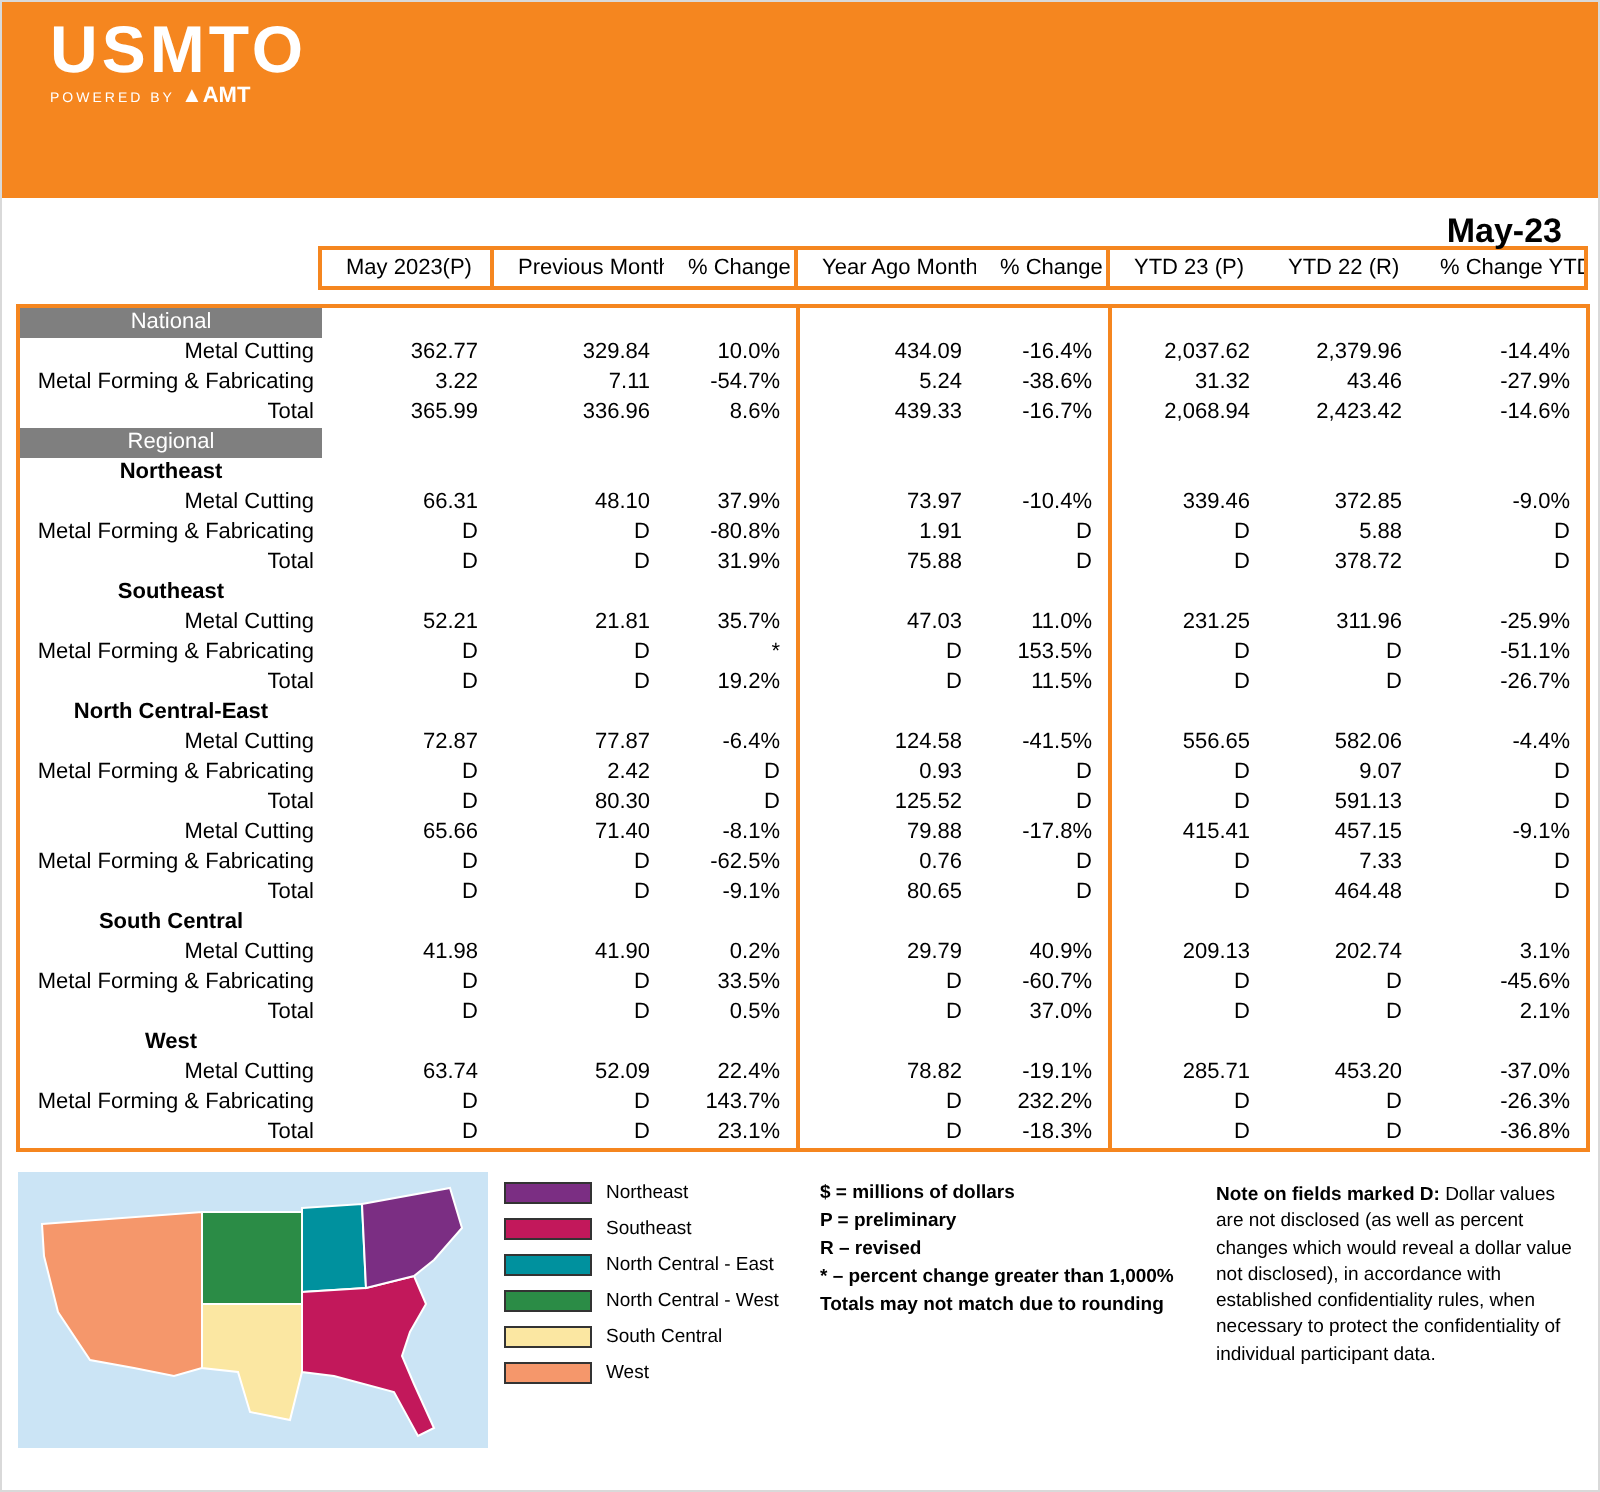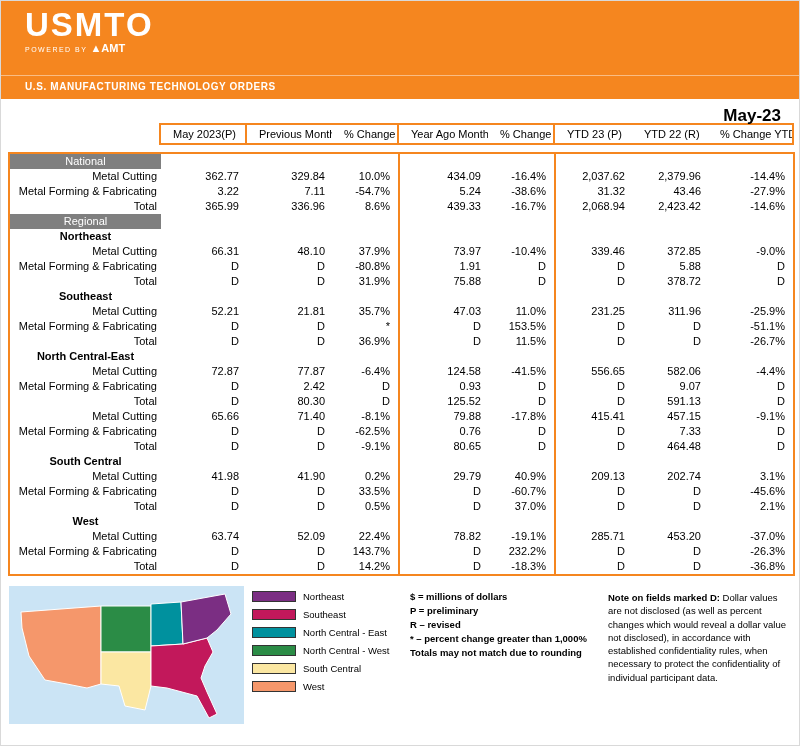--- a/index.html
+++ b/index.html
@@ -55,21 +55,20 @@
 </head>
 <body>
 
 <div class="banner">
   <div class="banner-top">
     <div class="brand">USMTO</div>
     <div class="powered">
       <span>POWERED BY</span><span class="amt"><span>▲</span><span>AMT</span></span>
     </div>
   </div>
-  <div class="subtitle-row">U.S. MANUFACTURING TECHNOLOGY ORDERS</div>
 </div>
 
 <div class="date-row">May-23</div>
 
 <div class="tablewrap">
   <table class="hdr-table">
     <colgroup>
       <col class="c0">
         <col class="c1">
         <col class="c2">
@@ -237,21 +236,21 @@
           <td class="val">D</td>
           <td class="val sep">153.5%</td>
           <td class="val">D</td>
           <td class="val">D</td>
           <td class="val">-51.1%</td>
         </tr>
         <tr>
           <td class="label-cell">Total</td>
           <td class="val">D</td>
           <td class="val">D</td>
-          <td class="val sep">36.9%</td>
+          <td class="val sep">19.2%</td>
           <td class="val">D</td>
           <td class="val sep">11.5%</td>
           <td class="val">D</td>
           <td class="val">D</td>
           <td class="val">-26.7%</td>
         </tr>
         <tr>
           <td class="region-cell">North Central-East</td>
           <td class="val"></td>
           <td class="val"></td>
@@ -402,21 +401,21 @@
           <td class="val">D</td>
           <td class="val sep">232.2%</td>
           <td class="val">D</td>
           <td class="val">D</td>
           <td class="val">-26.3%</td>
         </tr>
         <tr>
           <td class="label-cell">Total</td>
           <td class="val">D</td>
           <td class="val">D</td>
-          <td class="val sep">14.2%</td>
+          <td class="val sep">23.1%</td>
           <td class="val">D</td>
           <td class="val sep">-18.3%</td>
           <td class="val">D</td>
           <td class="val">D</td>
           <td class="val">-36.8%</td>
         </tr>
       </tbody>
   </table>
 </div>
 

